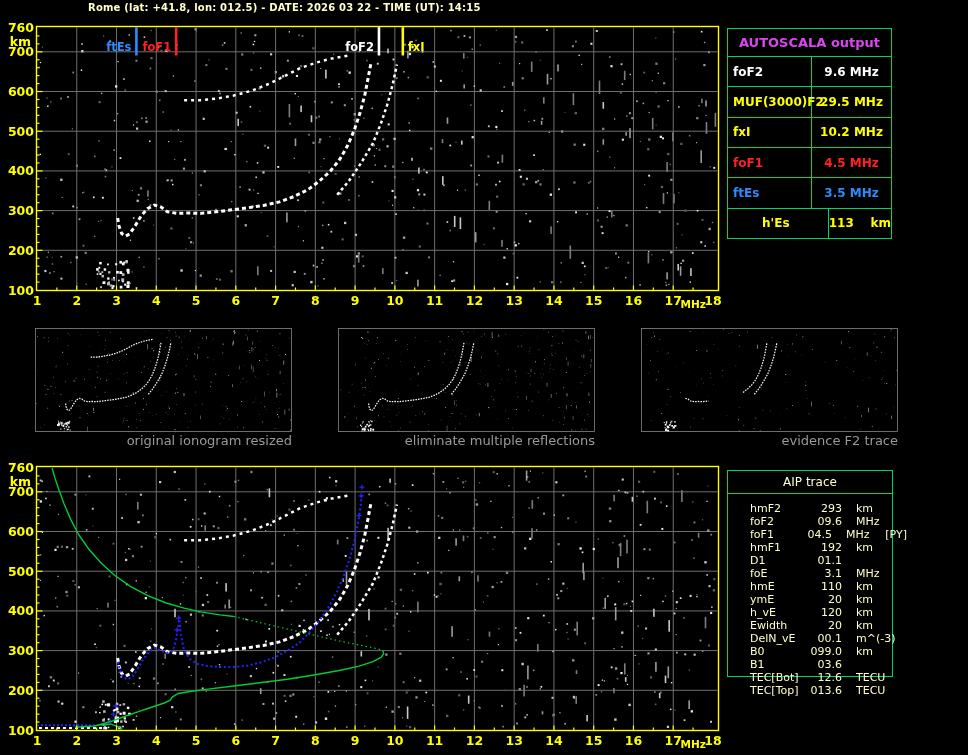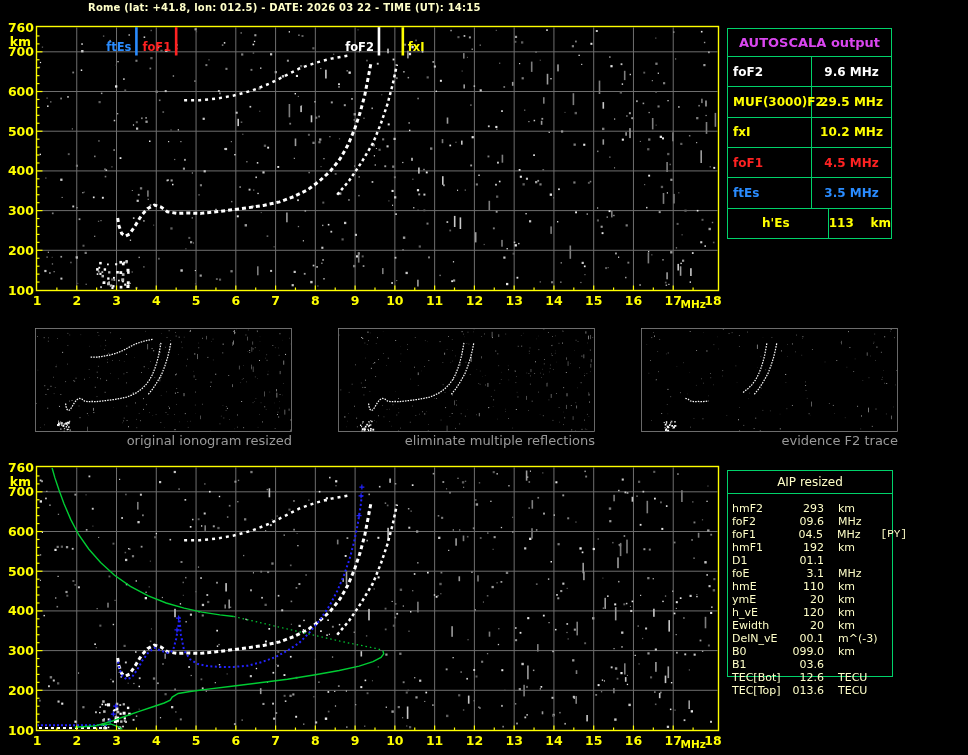--- a/index.html
+++ b/index.html
@@ -21,24 +21,24 @@
             padding-left:5px;box-sizing:border-box;white-space:pre;}
   .as-value{flex:1;display:flex;align-items:center;justify-content:center;white-space:pre;}
   
   .aip-box{position:absolute;left:727px;top:470px;width:166px;height:207px;
            border:1px solid #00d26a;box-sizing:border-box;pointer-events:none;}
   .aip-head{position:absolute;left:727px;top:470px;width:166px;height:24px;
             border-bottom:1px solid #00d26a;box-sizing:border-box;color:#ffffc8;font-size:12px;
             display:flex;align-items:center;justify-content:center;}
   .aip-rows{position:absolute;left:727px;top:502px;width:180px;color:#ffffc8;font-size:11px;}
   .aip-row{display:flex;height:13px;line-height:13px;white-space:pre;}
-  .aip-param{width:56px;padding-left:5px;}
+  .aip-param{width:56px;padding-left:23px;}
   .aip-value{width:36px;text-align:right;}
   .aip-unit{margin-left:14px;width:42px;}
-  .aip-note{margin-left:2px;font-family:Liberation Mono, monospace;}
+  .aip-note{margin-left:2px;}
 </style>
 </head>
 <body>
 
 <div id="root">
   <div class="title">Rome (lat: +41.8, lon: 012.5) - DATE: 2026 03 22 - TIME (UT): 14:15</div>
 
   <svg id="topPlot" width="968" height="320" style="left:0;top:0;">
       <defs>
         <clipPath id="clip0">
@@ -2397,21 +2397,21 @@
         <text x="553.9311" y="744.5">14</text>
         <text x="593.6958" y="744.5">15</text>
         <text x="633.4605" y="744.5">16</text>
         <text x="673.2252" y="744.5">17</text>
         <text x="712.9898999999999" y="744.5">18</text>
         <text x="693.2252" y="747.5" font-size="10.5">MHz</text>
       </g>
     </svg>
 
   <div class="aip-box"></div>
-  <div class="aip-head">AIP resized</div>
+  <div class="aip-head">AIP trace</div>
   <div class="aip-rows">
 
   <div class="aip-row"><div class="aip-param">hmF2</div><div class="aip-value">293</div><div class="aip-unit">km</div><div class="aip-note"></div></div>
       <div class="aip-row"><div class="aip-param">foF2</div><div class="aip-value">09.6</div><div class="aip-unit">MHz</div><div class="aip-note"></div></div>
       <div class="aip-row"><div class="aip-param">foF1</div><div class="aip-value">04.5</div><div class="aip-unit">MHz</div><div class="aip-note">[PY]</div></div>
       <div class="aip-row"><div class="aip-param">hmF1</div><div class="aip-value">192</div><div class="aip-unit">km</div><div class="aip-note"></div></div>
       <div class="aip-row"><div class="aip-param">D1</div><div class="aip-value">01.1</div><div class="aip-unit"></div><div class="aip-note"></div></div>
       <div class="aip-row"><div class="aip-param">foE</div><div class="aip-value">3.1</div><div class="aip-unit">MHz</div><div class="aip-note"></div></div>
       <div class="aip-row"><div class="aip-param">hmE</div><div class="aip-value">110</div><div class="aip-unit">km</div><div class="aip-note"></div></div>
       <div class="aip-row"><div class="aip-param">ymE</div><div class="aip-value">20</div><div class="aip-unit">km</div><div class="aip-note"></div></div>

